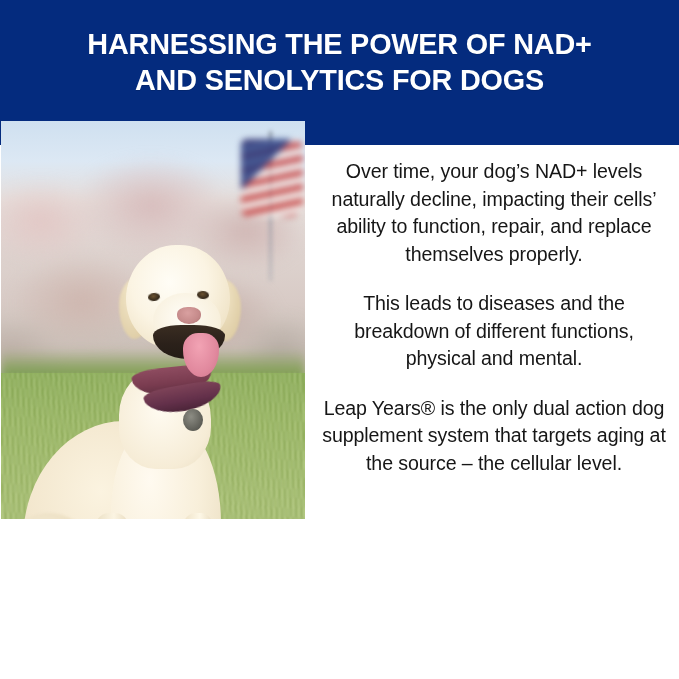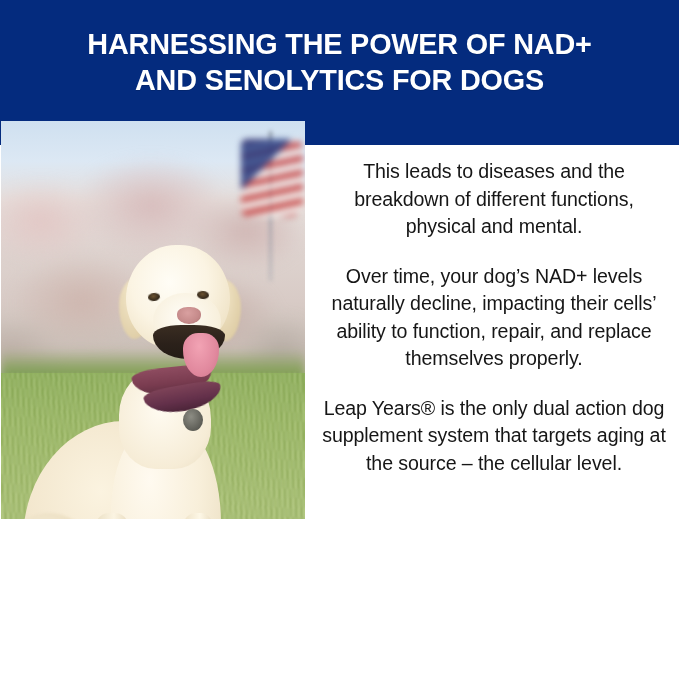--- a/index.html
+++ b/index.html
@@ -384,22 +384,22 @@
         <div class="dog-tongue"></div>
         <div class="dog-eye l"></div>
         <div class="dog-eye r"></div>
         <div class="dog-nose"></div>
       </div>
 
     </div>
   </div>
 
   <div class="text-panel">
+    <p>Over time, your dog’s NAD+ levels naturally decline, impacting their cells’ ability to function, repair, and replace themselves properly.</p>
     <p>This leads to diseases and the breakdown of different functions, physical and mental.</p>
-    <p>Over time, your dog’s NAD+ levels naturally decline, impacting their cells’ ability to function, repair, and replace themselves properly.</p>
     <p>Leap Years® is the only dual action dog supplement system that targets aging at the source – the cellular level.</p>
   </div>
 
   <div class="bottom-band"></div>
   <div class="ring ring-navy"></div>
   <div class="ring ring-blue"></div>
   <div class="ring ring-orange"></div>
 
 </div>
 

